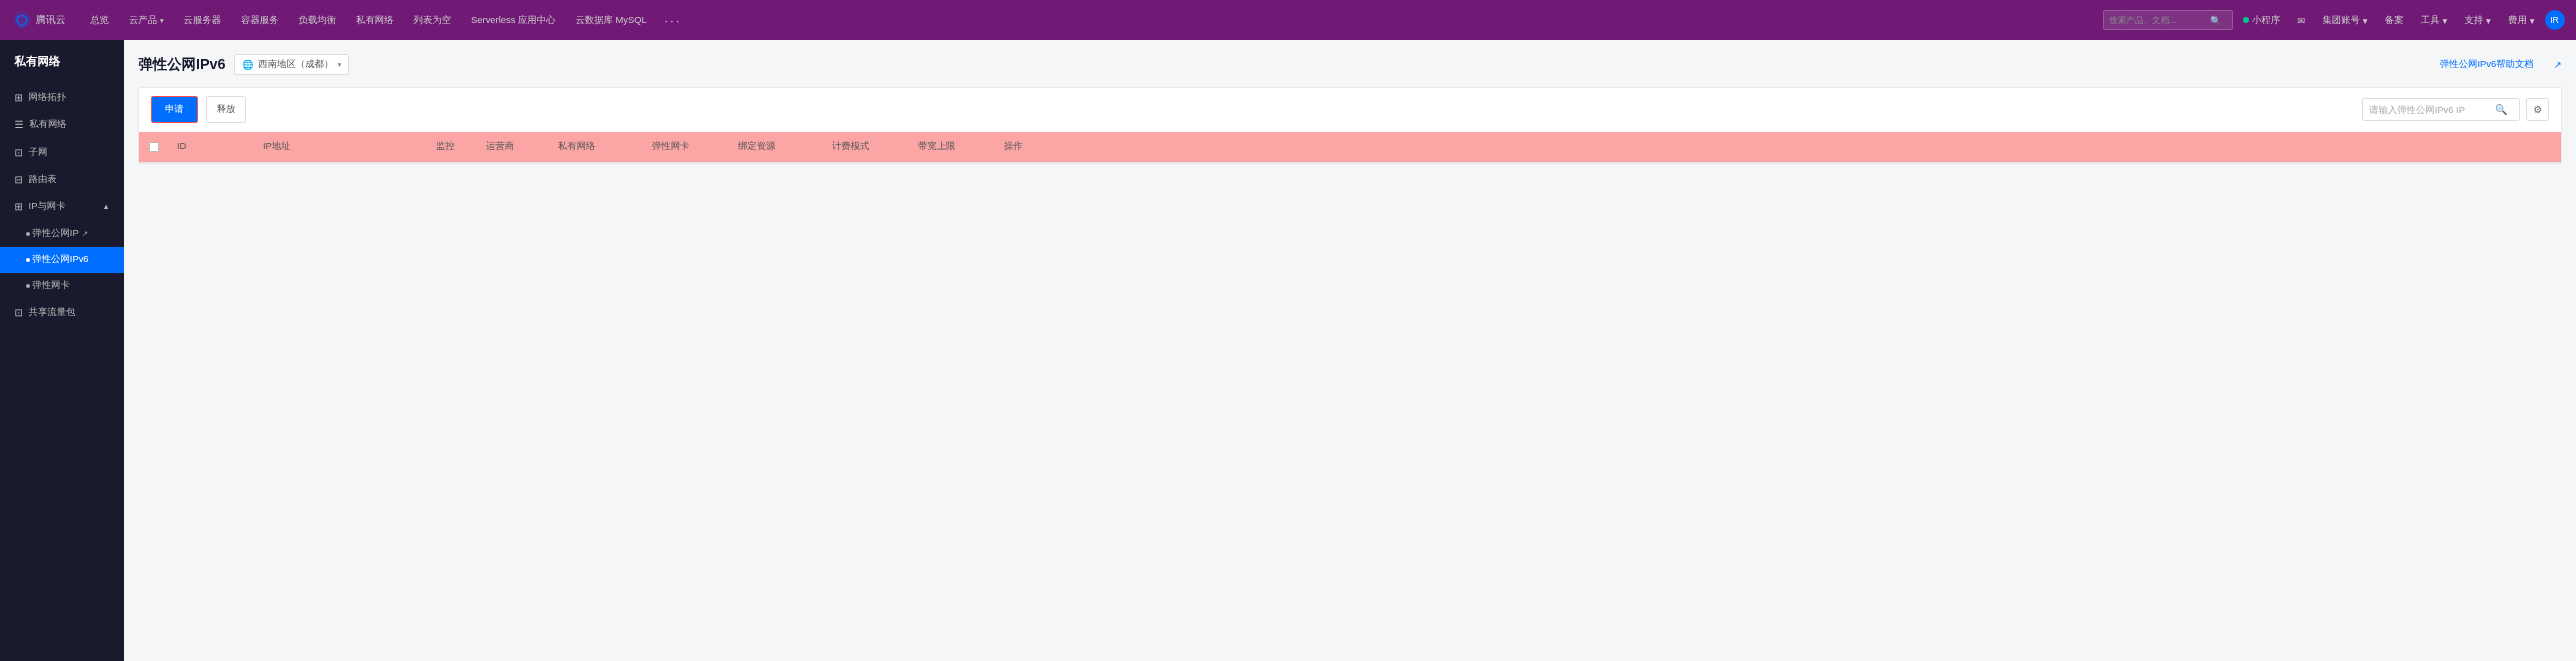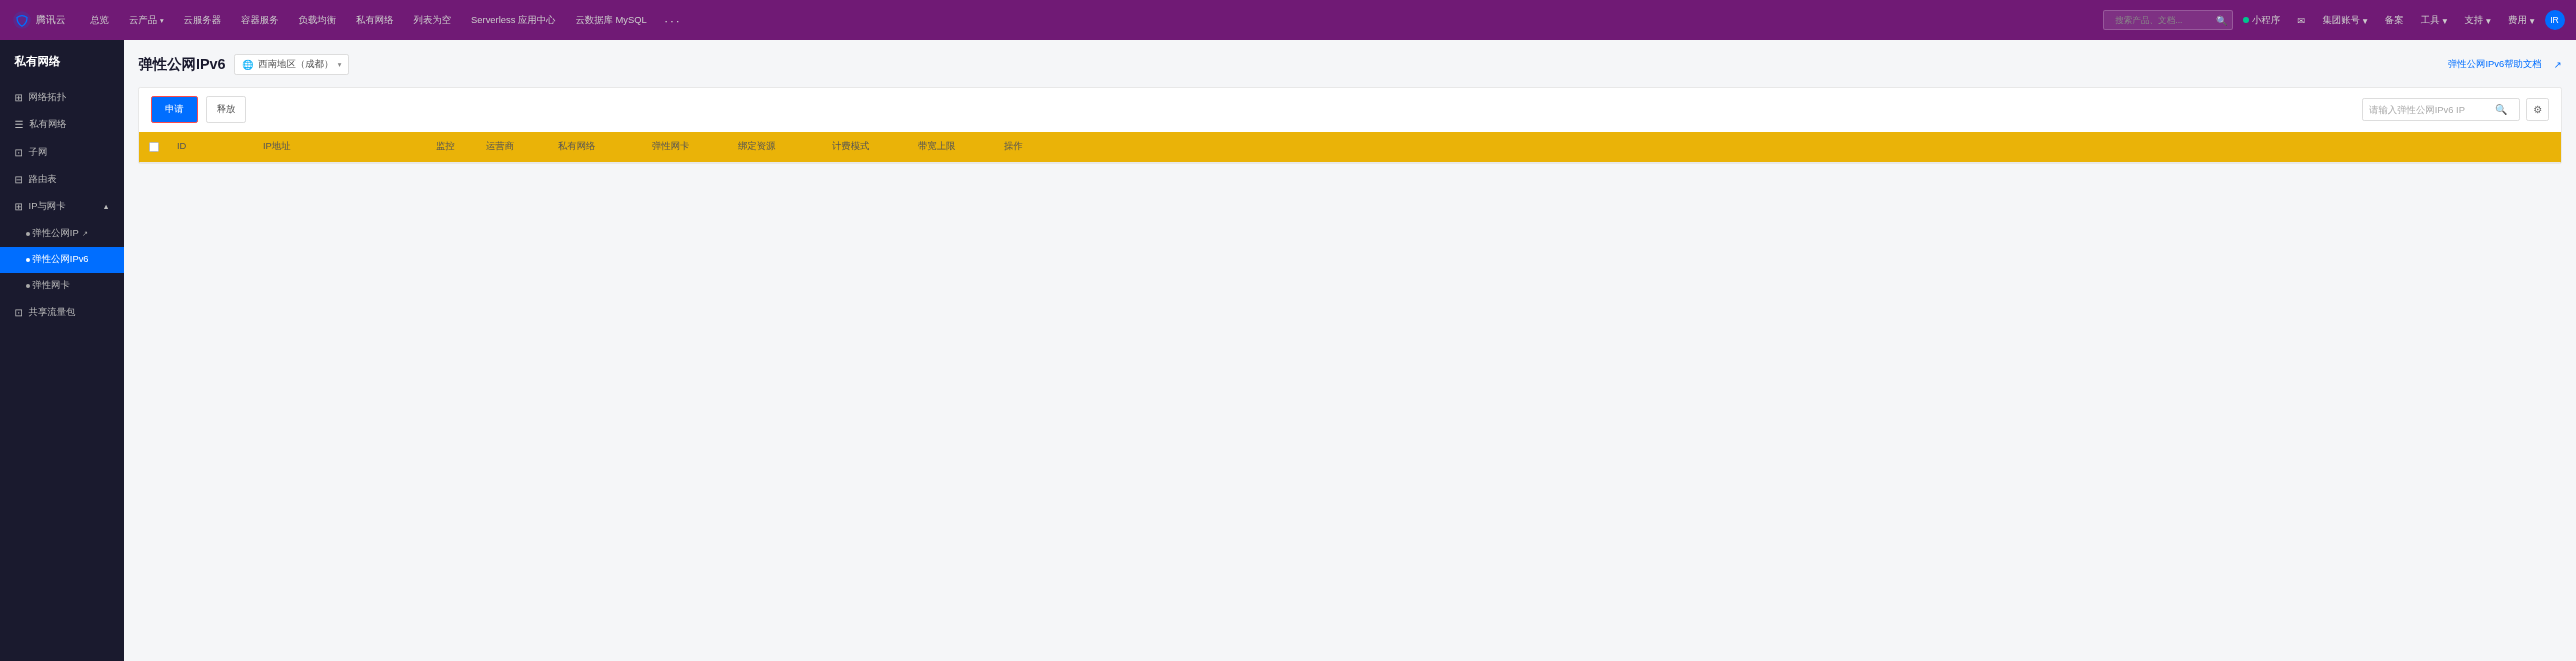--- a/index.html
+++ b/index.html
@@ -29,21 +29,21 @@
       color: #ccc; padding: 4px 10px; height: 33px; display: flex; align-items: center; cursor: pointer; font-size: 9.4px; white-space: nowrap; justify-content: center;
     }
     .top-nav-item .arrow { font-size: 7.2px; margin-left: 2.9px; }
     .top-nav-more { color: #ccc; padding: 0 7.2px; height: 33px; display: flex; align-items: center; cursor: pointer; font-size: 13px; letter-spacing: 1.4px; }
 
     .top-nav-right {
       display: flex; align-items: center; gap: 2.9px; margin-left: auto;
     }
     .search-box {
       background: rgba(255,255,255,0.1); border: 0.7px solid rgba(255,255,255,0.2); border-radius: 2.2px;
-      display: flex; align-items: center; padding: 0 11px; height: 20px; width: 130px;
+      display: flex; align-items: center; padding: 0 5px; height: 20px; width: 130px;
     }
     .search-box input {
       background: transparent; border: none; outline: none; color: #ccc; font-size: 8.6px; width: 101px;
     }
     .search-box input::placeholder { color: #888; }
     .search-icon-btn { color: #aaa; cursor: pointer; font-size: 9.4px; }
     .top-nav-right-item {
       color: #ccc; padding: 0 7.2px; height: 33px; display: flex; align-items: center; cursor: pointer; font-size: 9.4px; white-space: nowrap; gap: 2.9px;
     }
     .mini-program-dot { width: 5.8px; height: 5.8px; background: #00c48f; border-radius: 50%; display: inline-block; }
@@ -86,21 +86,21 @@
       display: flex; align-items: center; justify-content: space-between; margin-bottom: 11.5px;
     }
     .page-header-left { display: flex; align-items: center; gap: 8.6px; }
     .page-title { font-size: 14.4px; font-weight: 600; color: #1a1a2e; }
     .region-selector {
       display: flex; align-items: center; gap: 4.3px; border: 0.7px solid #ddd; border-radius: 2.2px; padding: 2.9px 7.2px; background: #fff; cursor: pointer; font-size: 9.4px; color: #555;
     }
     .region-selector .globe-icon { color: #888; }
     .region-selector .arrow { color: #888; font-size: 7.2px; }
     .page-header-right { display: flex; align-items: center; gap: 5.8px; }
-    .help-link { font-size: 9.4px; color: #006eff; display: flex; align-items: center; gap: 12px; cursor: pointer; }
+    .help-link { font-size: 9.4px; color: #006eff; display: flex; align-items: center; gap: 20px; cursor: pointer; }
 
     
     .toolbar {
       display: flex; align-items: center; justify-content: space-between; margin-bottom: 0; padding: 8.6px 0 8.6px 0;
     }
     .toolbar-left { display: flex; gap: 8px; }
     .btn-primary {
       background: #006eff; color: #fff; border: 1.4px solid #ff4a4a; border-radius: 2.2px; padding: 4.3px 13px; cursor: pointer; font-size: 9.4px; font-weight: 500;
     }
     .btn-default {
@@ -116,21 +116,21 @@
     .gear-btn { width: 23px; height: 23px; border: 0.7px solid #ddd; border-radius: 2.2px; background: #fff; display: flex; align-items: center; justify-content: center; cursor: pointer; color: #666; }
 
     
     .table-container {
       background: #fff; border-radius: 2.2px; border: 0.7px solid #e8e8e8; overflow: hidden;
     }
     .table-header {
       display: grid;
       grid-template-columns: 26px 72px 158px 50px 72px 94px 86px 86px 86px 86px;
       border-bottom: 0.7px solid #e8e8e8;
-      background: #eab308;
+      background: #fca5a5;
     }
     .th {
       padding: 8.6px 8.6px; font-size: 9.4px; color: #555; font-weight: 500; white-space: nowrap;
     }
     .th:first-child { display: flex; align-items: center; justify-content: center; }
     .table-body {
       min-height: 144px; display: flex; align-items: center; justify-content: center;
     }
     .empty-text { color: #aaa; font-size: 10px; }
 

